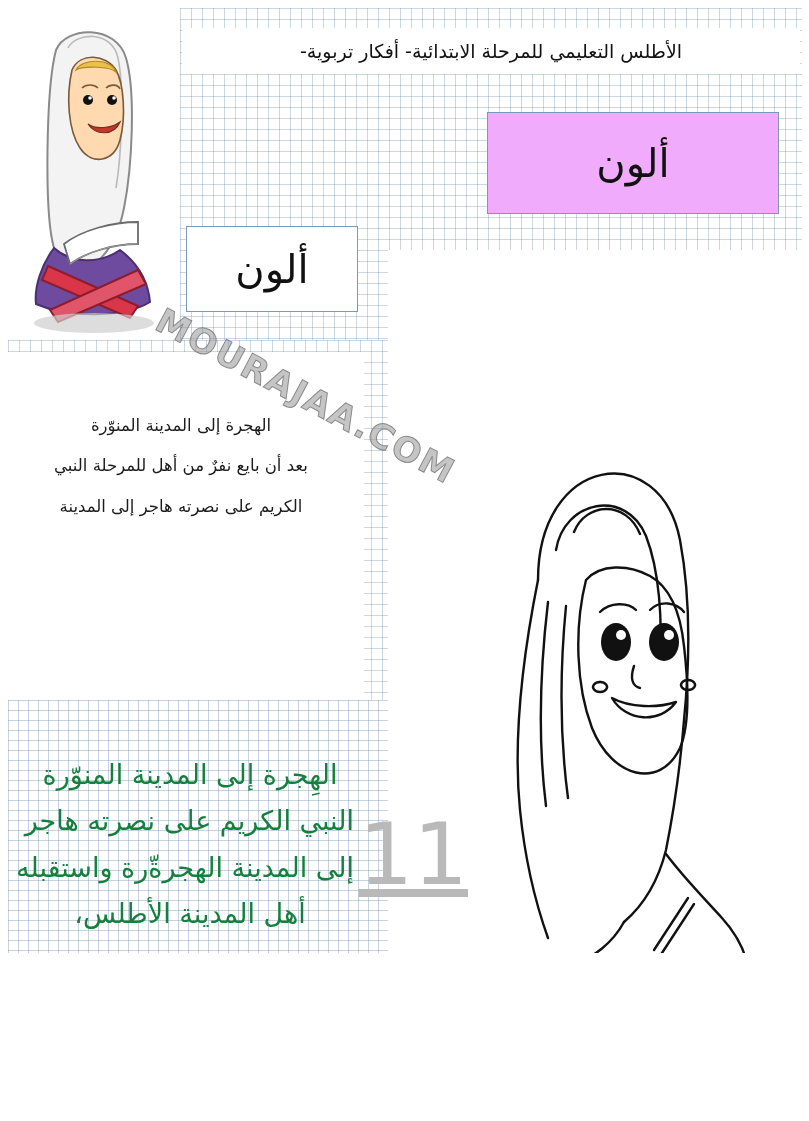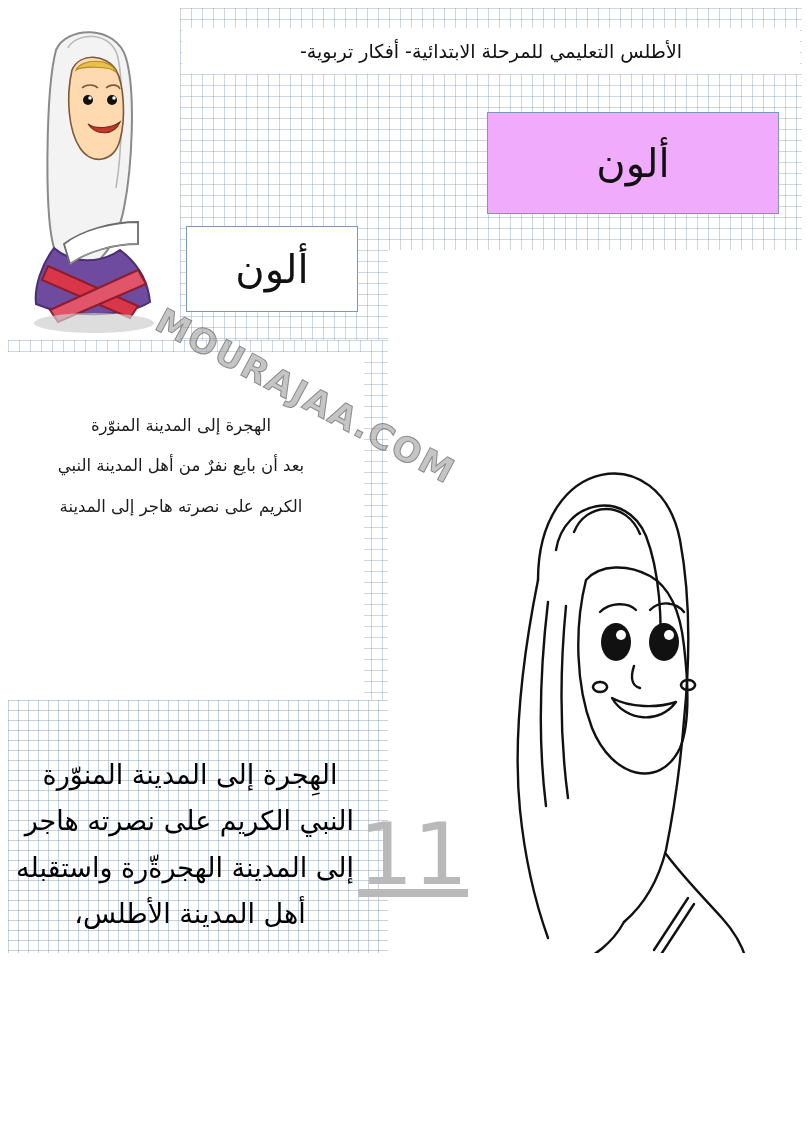--- a/index.html
+++ b/index.html
@@ -66,21 +66,21 @@
     font-size:16.5px;color:#1a1a1a;line-height:2.45;text-align:center;
     white-space:nowrap;
   }
   #passage-box .line.first{letter-spacing:.2px;}
   
   #trace-box{
     position:absolute;left:10px;top:752px;width:360px;height:352px;
     box-sizing:border-box;padding:0 16px;
   }
   #trace-box .tline{
-    font-size:27px;color:#000000;line-height:1.72;text-align:center;
+    font-size:27px;color:#15803d;line-height:1.72;text-align:center;
     white-space:nowrap;
   }
   
   #illus-area{
     position:absolute;left:388px;top:250px;width:414px;height:865px;
     background:#ffffff;
   }
   #page-number{
     position:absolute;left:378px;bottom:38px;width:90px;height:110px;
     color:#b9b9b9;font-size:86px;line-height:1;text-align:center;
@@ -122,21 +122,21 @@
   <div id="color-box">
     <div id="color-label">ألون</div>
   </div>
 
   <div id="write-box">
     <div id="write-label">ألون</div>
   </div>
 
   <div id="passage-box" class="white-card">
     <div class="line first">الهجرة إلى المدينة المنوّرة</div>
-    <div class="line">بعد أن بايع نفرٌ من أهل المدينة النبي</div>
+    <div class="line">بعد أن بايع نفرٌ من أهل للمرحلة النبي</div>
     <div class="line">الكريم على نصرته هاجر إلى المدينة</div>
   </div>
 
   <div id="trace-box">
     <div class="tline">الهِجرة إلى المدينة المنوّرة</div>
     <div class="tline">النبي الكريم على نصرته هاجر</div>
     <div class="tline">إلى المدينة الهجرةّرة واستقبله</div>
     <div class="tline">أهل المدينة الأطلس،</div>
   </div>
 

